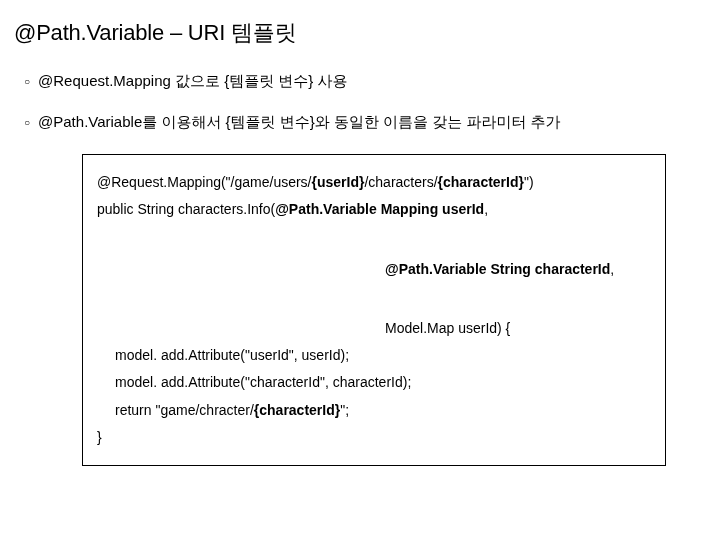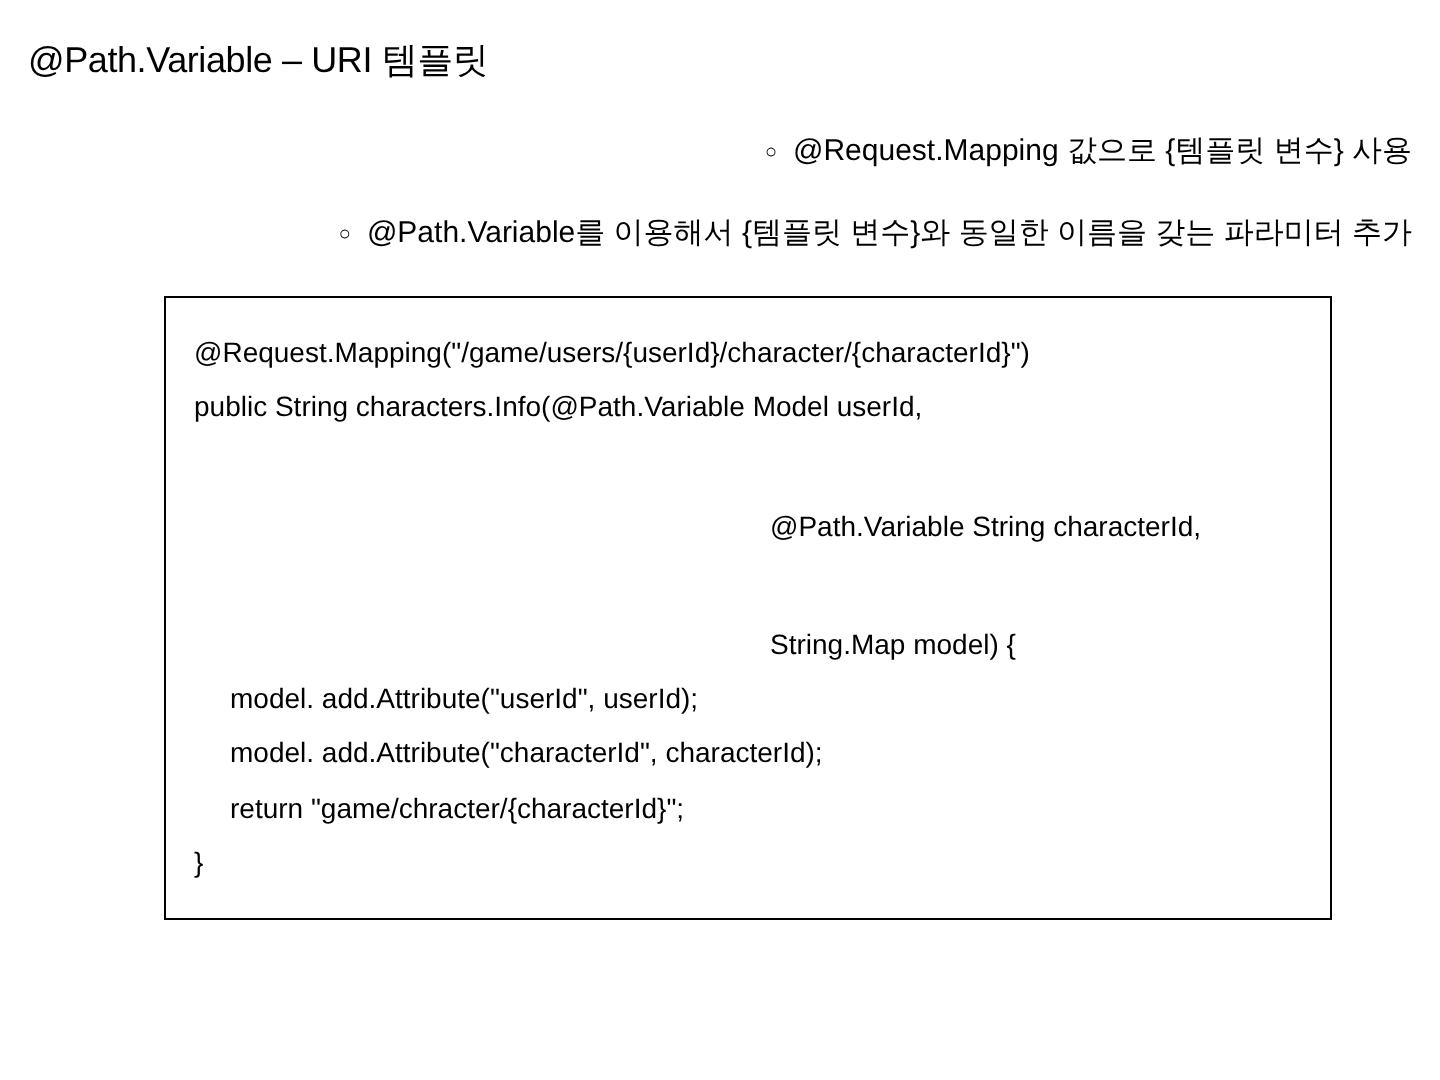--- a/index.html
+++ b/index.html
@@ -5,70 +5,69 @@
   * { margin: 0; padding: 0; box-sizing: border-box; }
   body {
     width: 720px;
     height: 540px;
     background: #ffffff;
     font-family: "Malgun Gothic", "Segoe UI", sans-serif;
     color: #000000;
     padding: 18px 14px;
   }
   .title {
-    font-size: 18px;
+    font-size: 22px;
     font-weight: 400;
     margin-bottom: 24px;
     letter-spacing: -0.2px;
   }
   .bullet-line {
     font-size: 15px;
     margin-bottom: 22px;
     padding-left: 10px;
-    text-align: right;
   }
   .bullet-line::before {
     content: "○";
     font-size: 10px;
     margin-right: 8px;
     position: relative;
     top: -1px;
   }
   .code-box {
     border: 1px solid #000;
     margin: 18px 40px 0 68px;
     padding: 14px 14px 14px 14px;
     font-size: 14px;
     line-height: 1.95;
   }
   .code-box .indent1 { padding-left: 0; }
   .code-box .indent2 { padding-left: 288px; margin-top: 32px; }
   .code-box .indent3 { padding-left: 18px; }
-  .bold { font-weight: 400; }
+  .bold { font-weight: 700; }
 </style>
 </head>
 <body>
 
 <div class="title">@Path.Variable – URI 템플릿</div>
 
 <div class="bullet-line">@Request.Mapping 값으로 {템플릿 변수} 사용</div>
 <div class="bullet-line">@Path.Variable를 이용해서 {템플릿 변수}와 동일한 이름을 갖는 파라미터 추가</div>
 
 <div class="code-box">
   <div class="indent1">
-    <span>@Request.Mapping("/game/users/</span><span class="bold">{userId}</span><span>/character/</span><span class="bold">{characterId}</span><span>")</span>
+    <span>@Request.Mapping("/game/users/</span><span class="bold">{userId}</span><span>/characters/</span><span class="bold">{characterId}</span><span>")</span>
   </div>
   <div class="indent1">
-    <span>public String characters.Info(</span><span class="bold">@Path.Variable Model userId</span><span>,</span>
+    <span>public String characters.Info(</span><span class="bold">@Path.Variable Mapping userId</span><span>,</span>
   </div>
   <div class="indent2">
     <span class="bold">@Path.Variable String characterId</span><span>,</span>
   </div>
   <div class="indent2">
-    <span>String.Map model) {</span>
+    <span>Model.Map userId) {</span>
   </div>
   <div class="indent3">
     <span>model. add.Attribute("userId", userId);</span>
   </div>
   <div class="indent3">
     <span>model. add.Attribute("characterId", characterId);</span>
   </div>
   <div class="indent3">
     <span>return "game/chracter/</span><span class="bold">{characterId}</span><span>";</span>
   </div>

